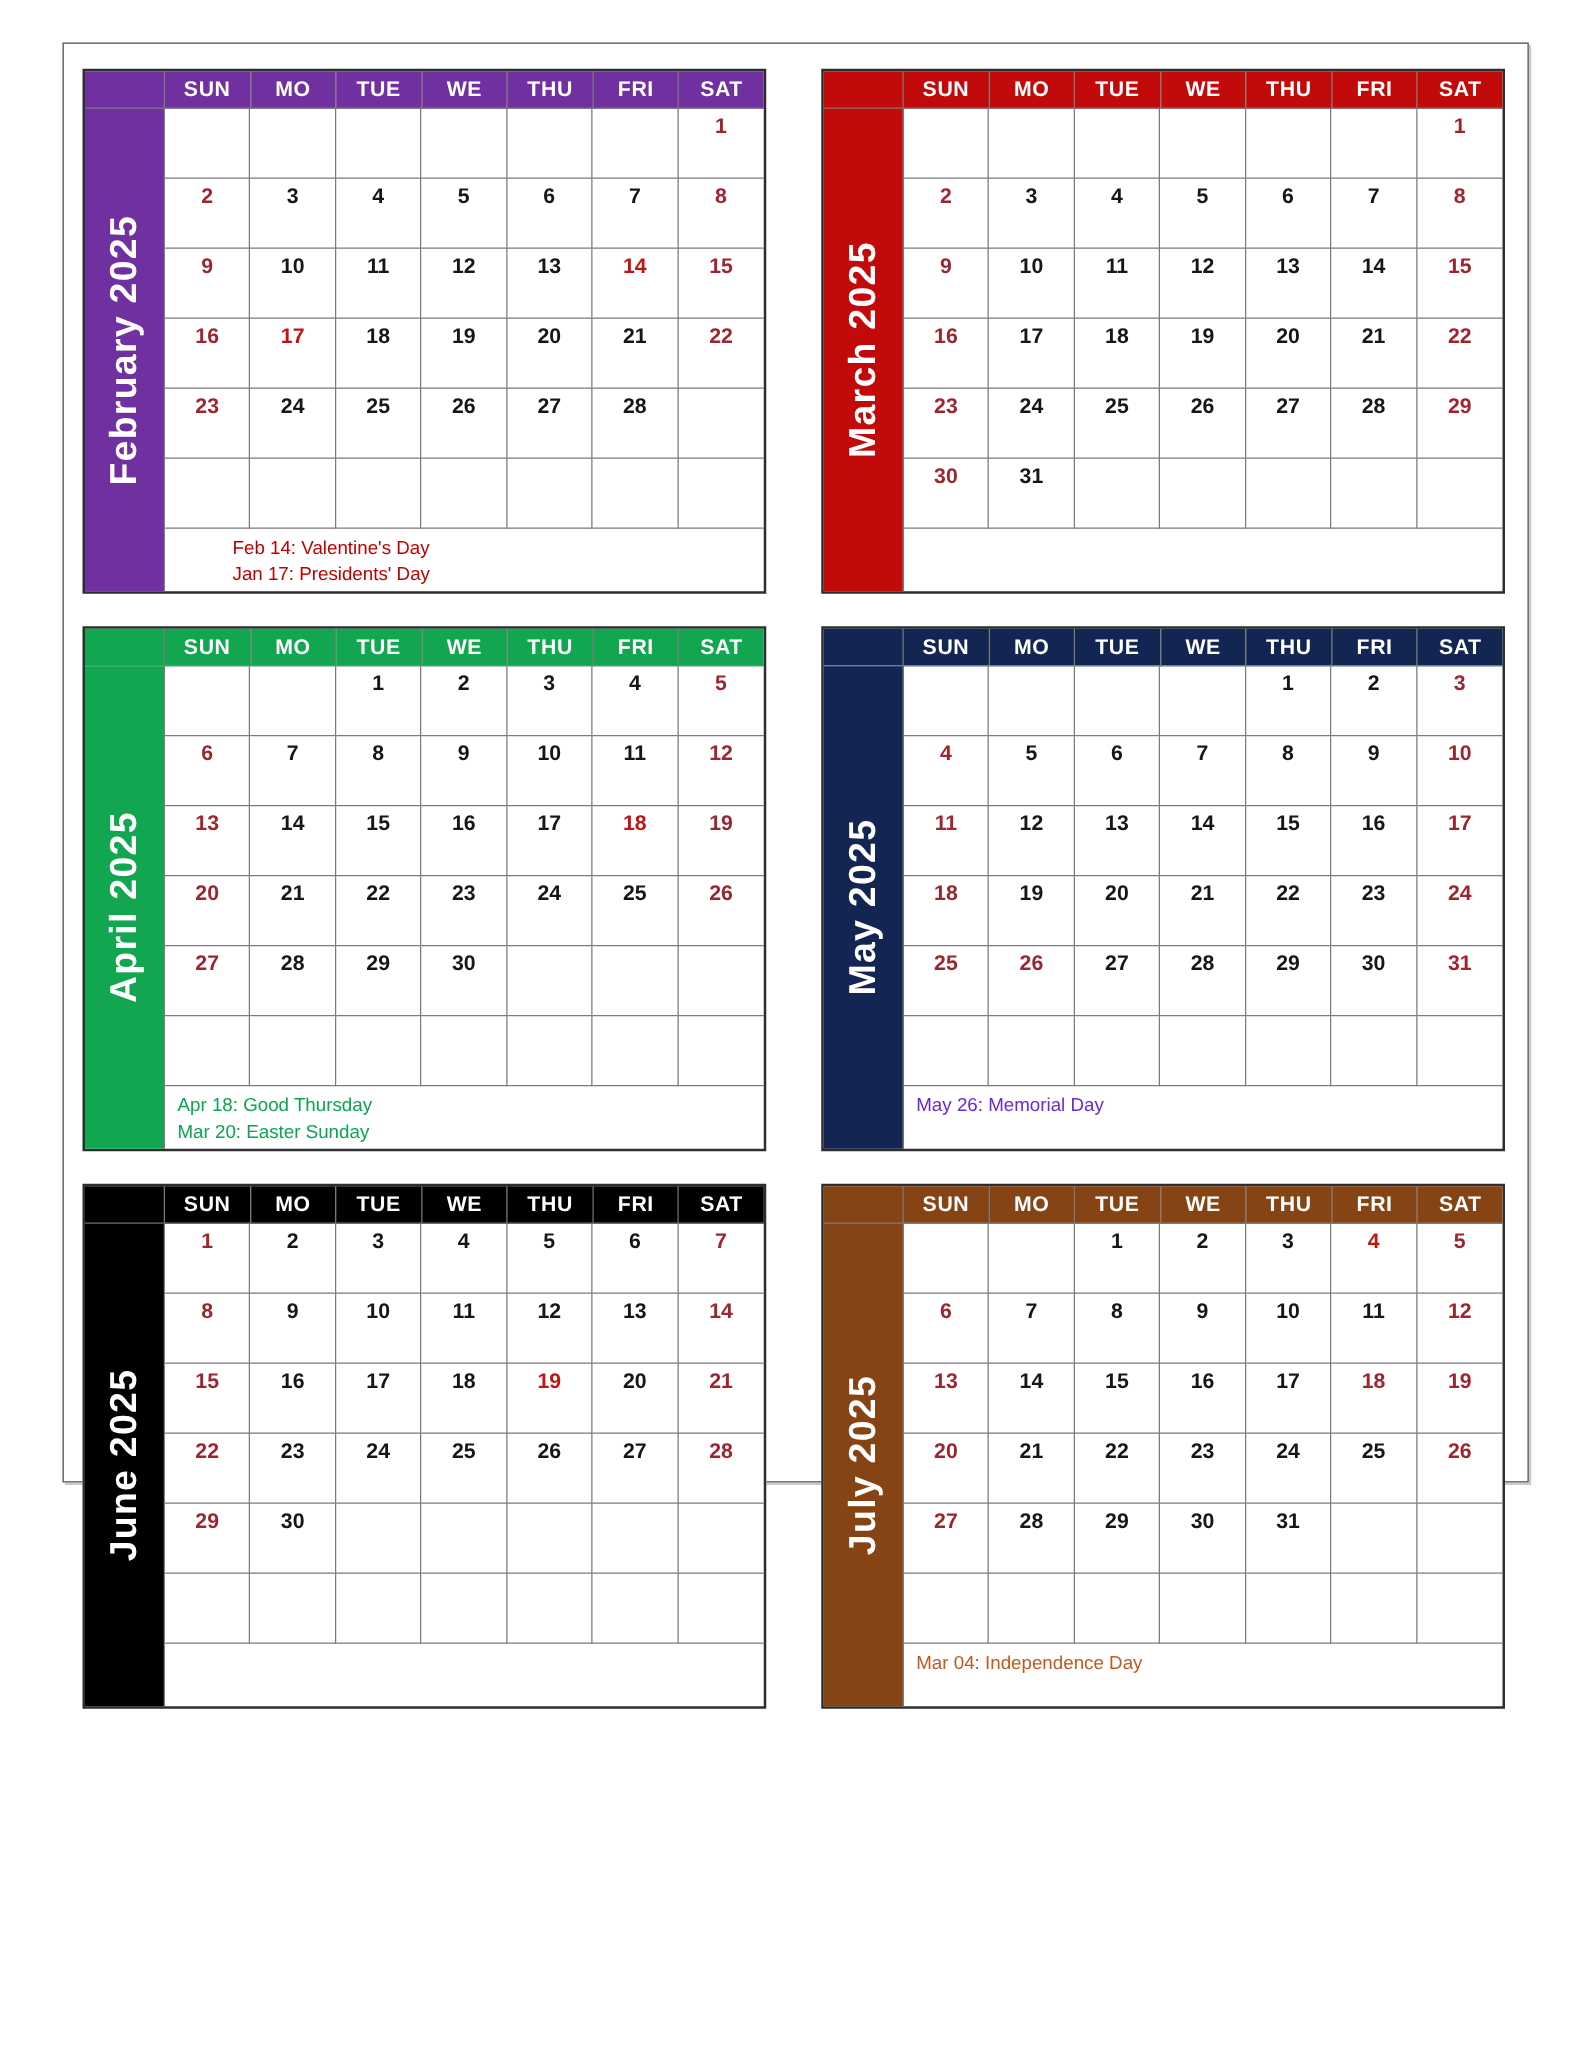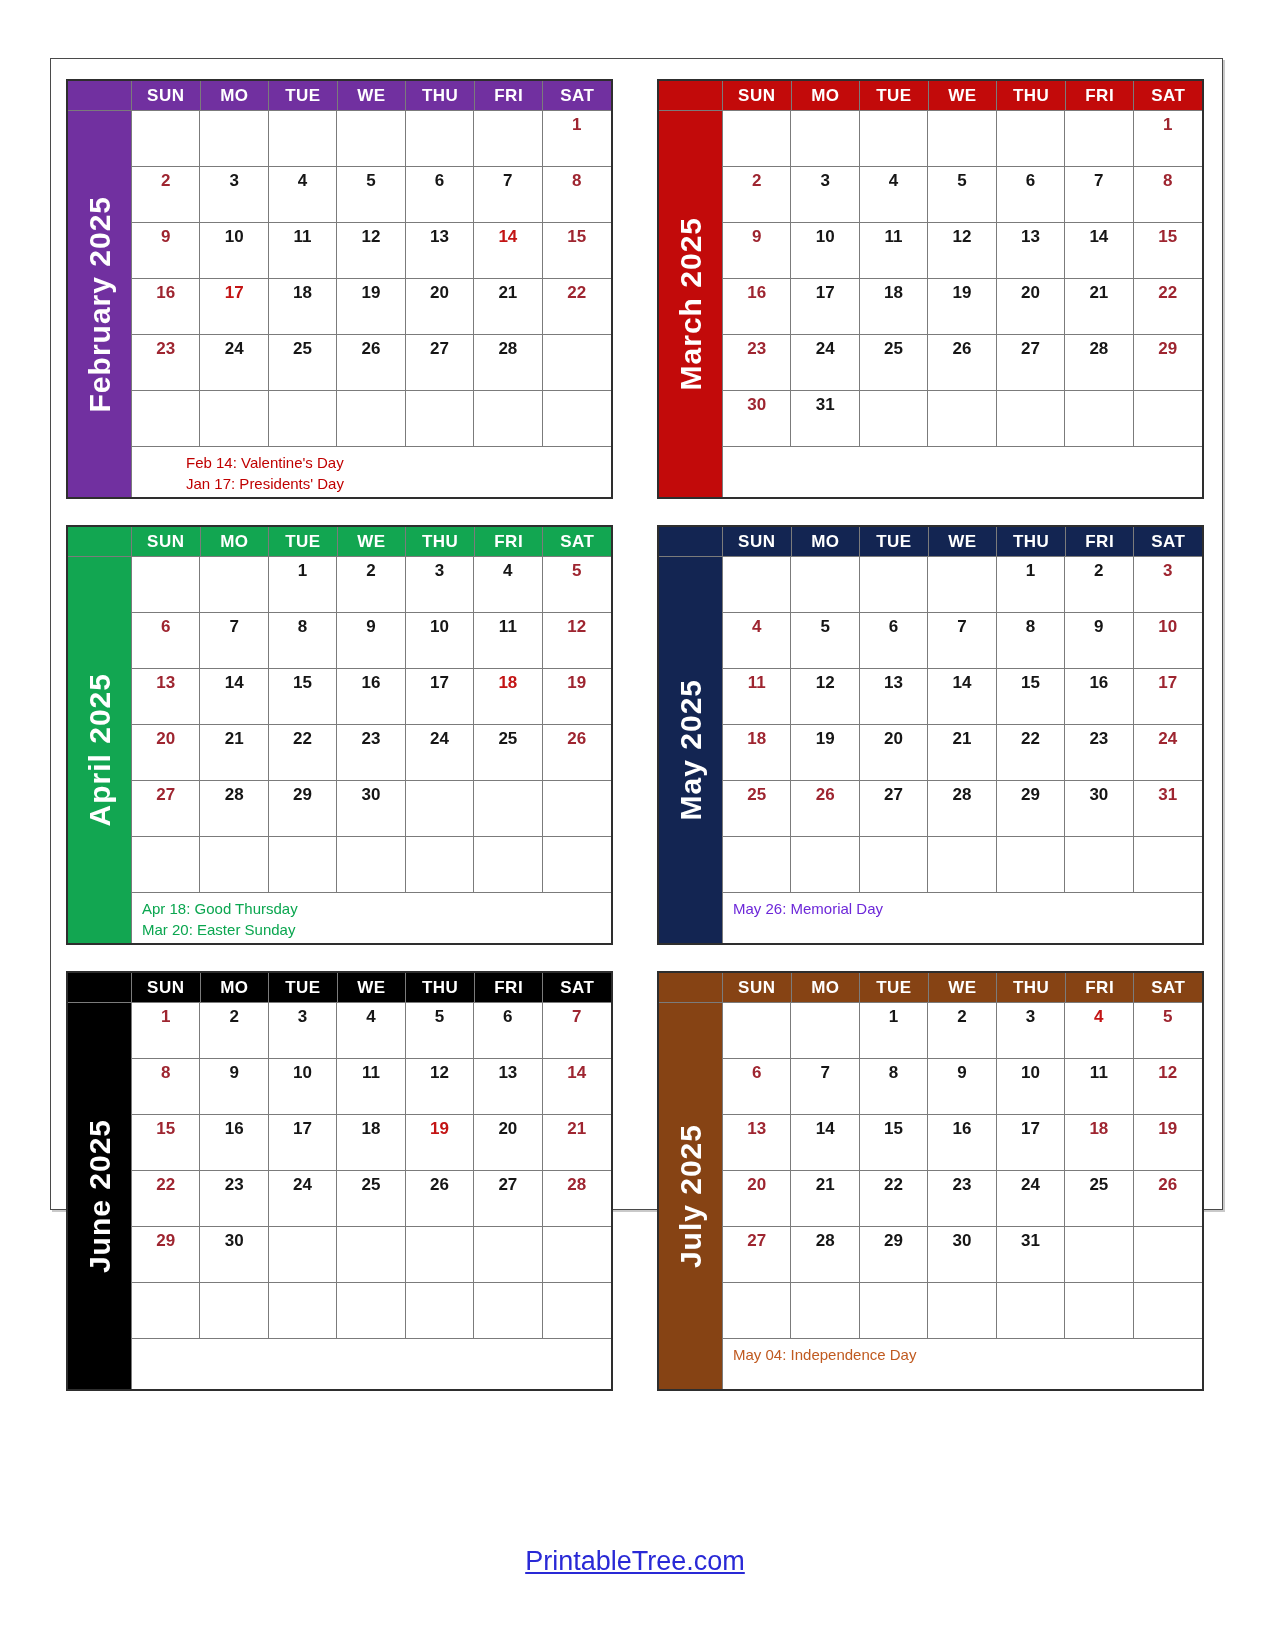--- a/index.html
+++ b/index.html
@@ -1,21 +1,21 @@
 <!DOCTYPE html>
 <html style="--gridline: #7B7B7B; --tableborder: #2E2E2E; --frameborder: #4A4A4A; --dateblack: #161616; --weekendred: #9E2530; --holidayred: #C31414; --footerlink: #2929D6;"><head>
 <meta charset="utf-8">
 <style>
   html,body{margin:0;padding:0;}
   body{
     width:1275px;height:1650px;position:relative;background:#ffffff;
     font-family:"Liberation Sans", sans-serif;
   }
   .frame{
-    position:absolute;left:50px;top:58px;width:1173px;height:1152px;
+    position:absolute;left:50px;top:34px;width:1173px;height:1152px;
     border:1px solid var(--frameborder);
     box-shadow:2px 2px 0 #c9c9c9;
     box-sizing:border-box;
     padding:20px 18px 0 15px;
   }
   .months-grid{
     display:grid;
     grid-template-columns:547px 547px;
     justify-content:space-between;
     row-gap:26px;
@@ -819,22 +819,19 @@
               <div class="cell"></div>
               <div class="cell"></div>
               <div class="cell"></div>
               <div class="cell"></div>
               <div class="cell"></div>
               <div class="cell"></div>
               <div class="cell"></div>
               <div class="cell"></div>
             </div>
         <div class="notes" style="color: rgb(192, 90, 32);">
-              <div class="holiday">May 04: Independence Day</div>
+              <div class="holiday">Mar 04: Independence Day</div>
             </div>
       </div>
     </div>
   </div>
     </div>
-  <div class="footer">
-    <a style="color: rgb(41, 41, 214);">PrintableTree.com</a>
-  </div>
 </div>
 
 </body></html>

